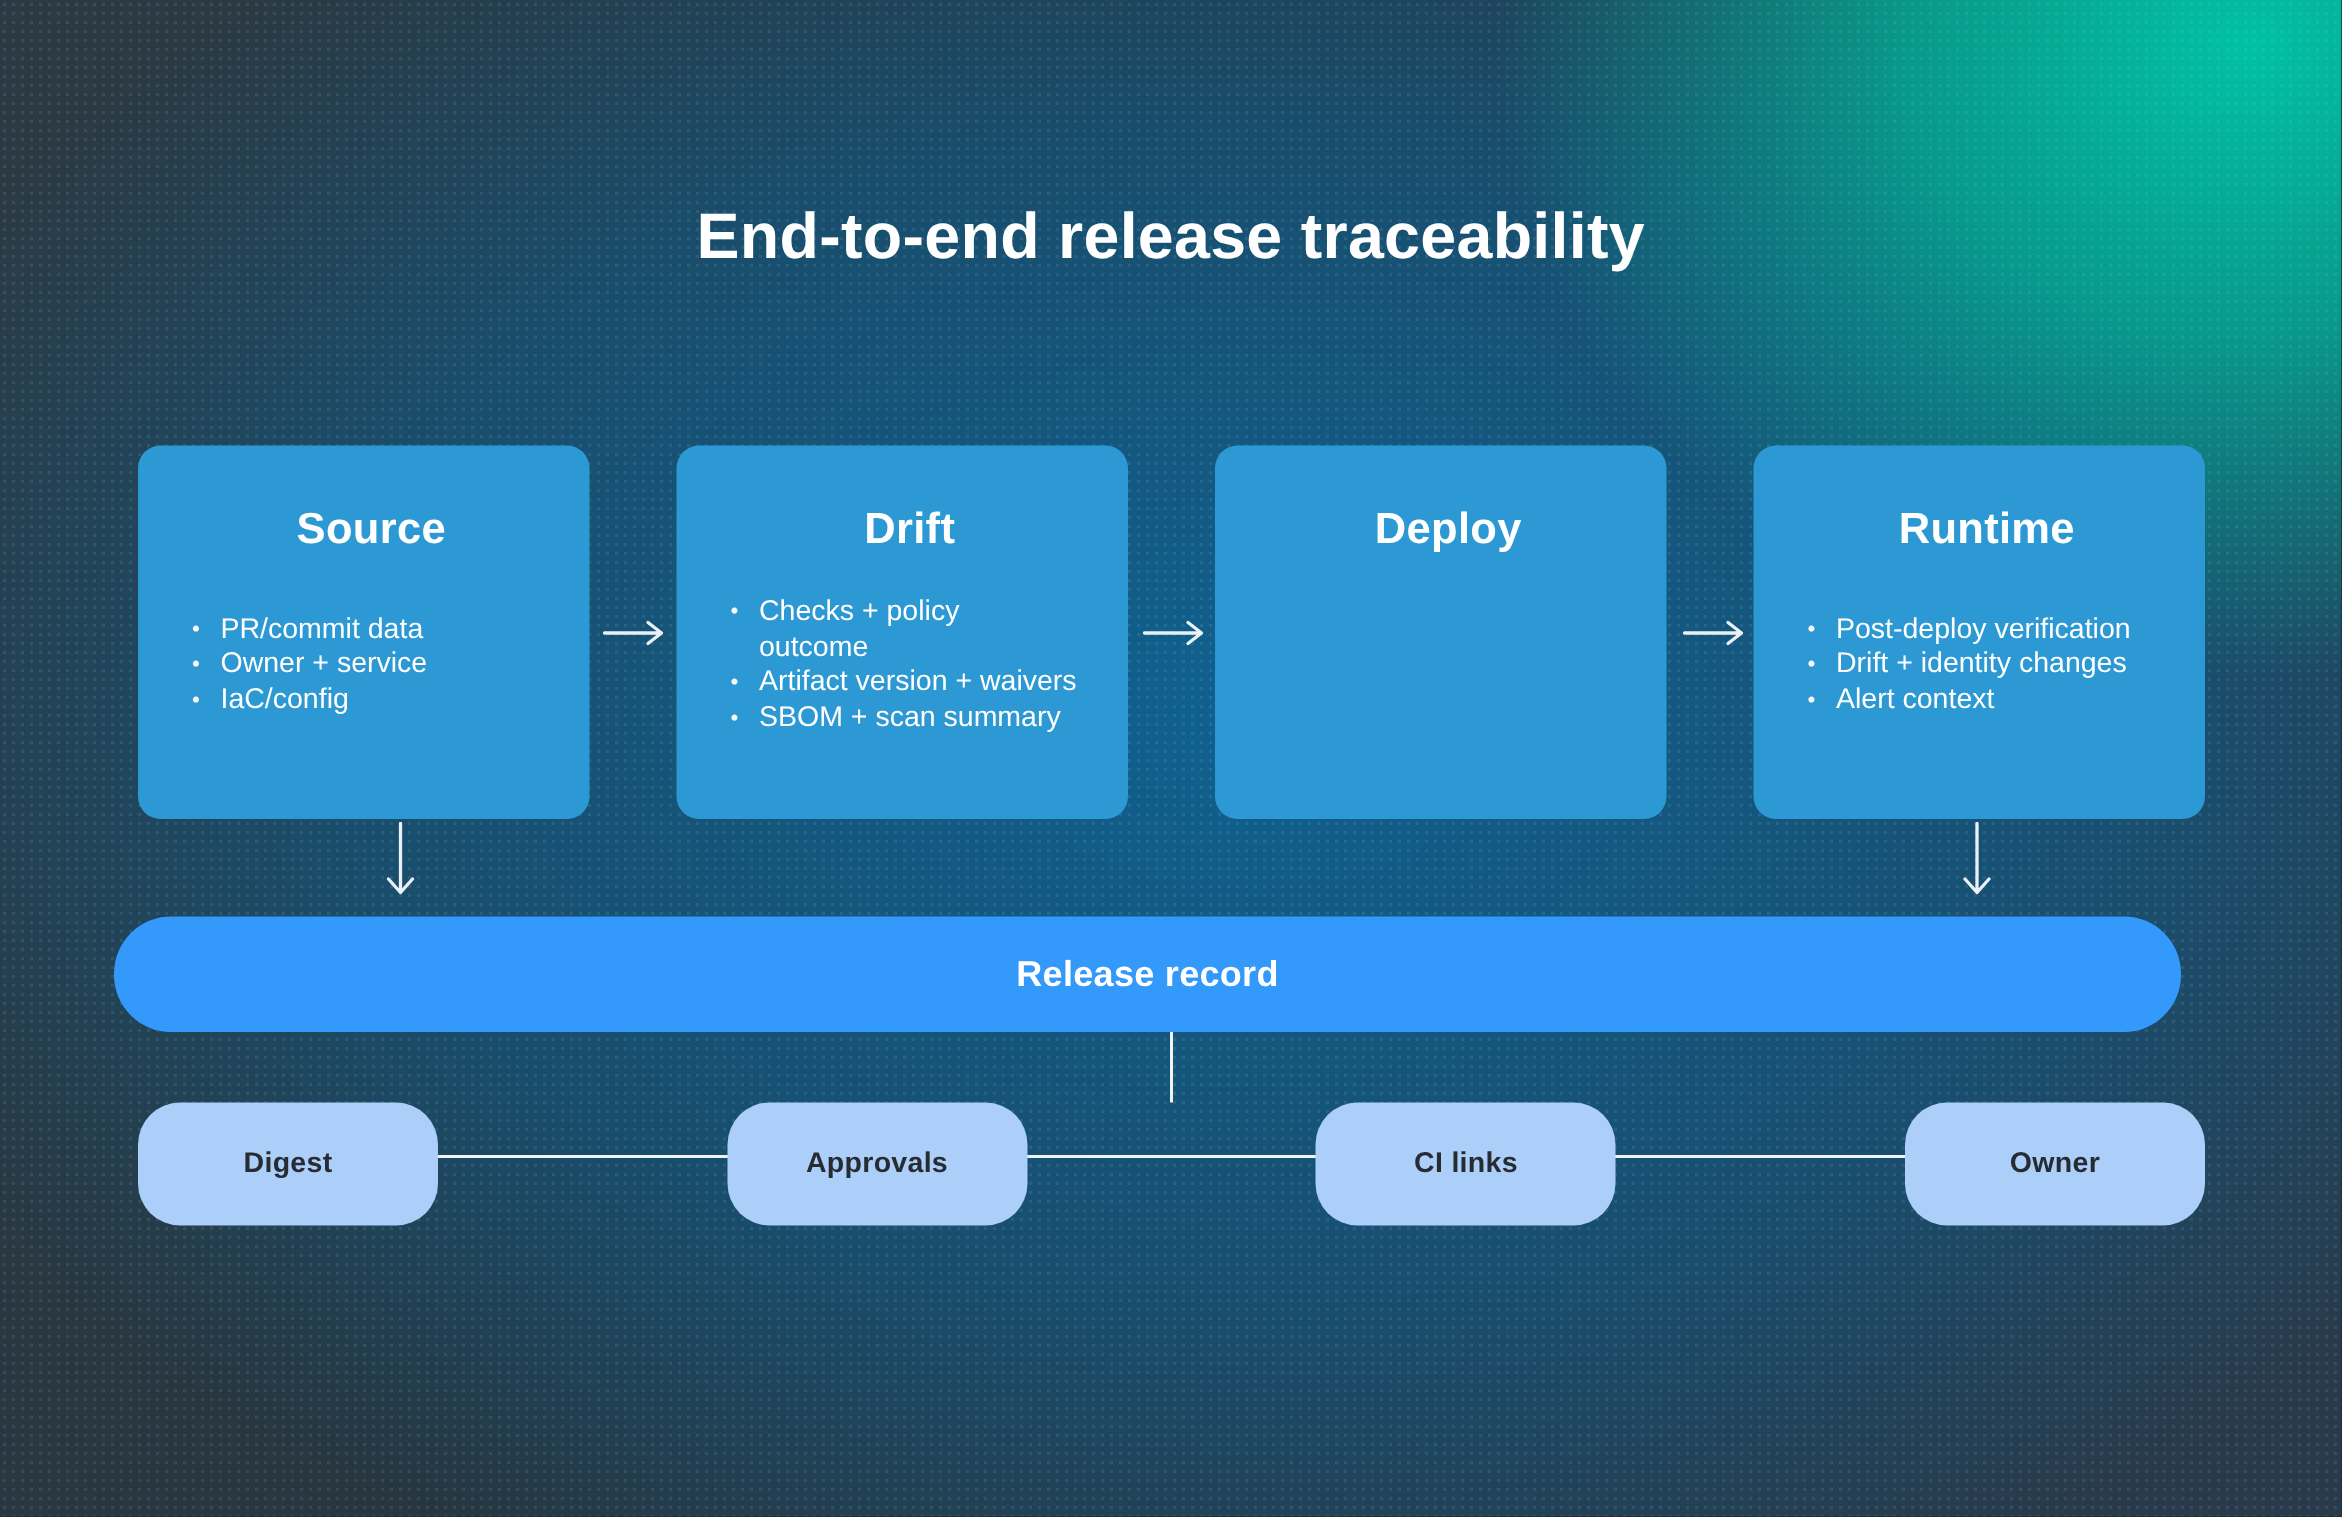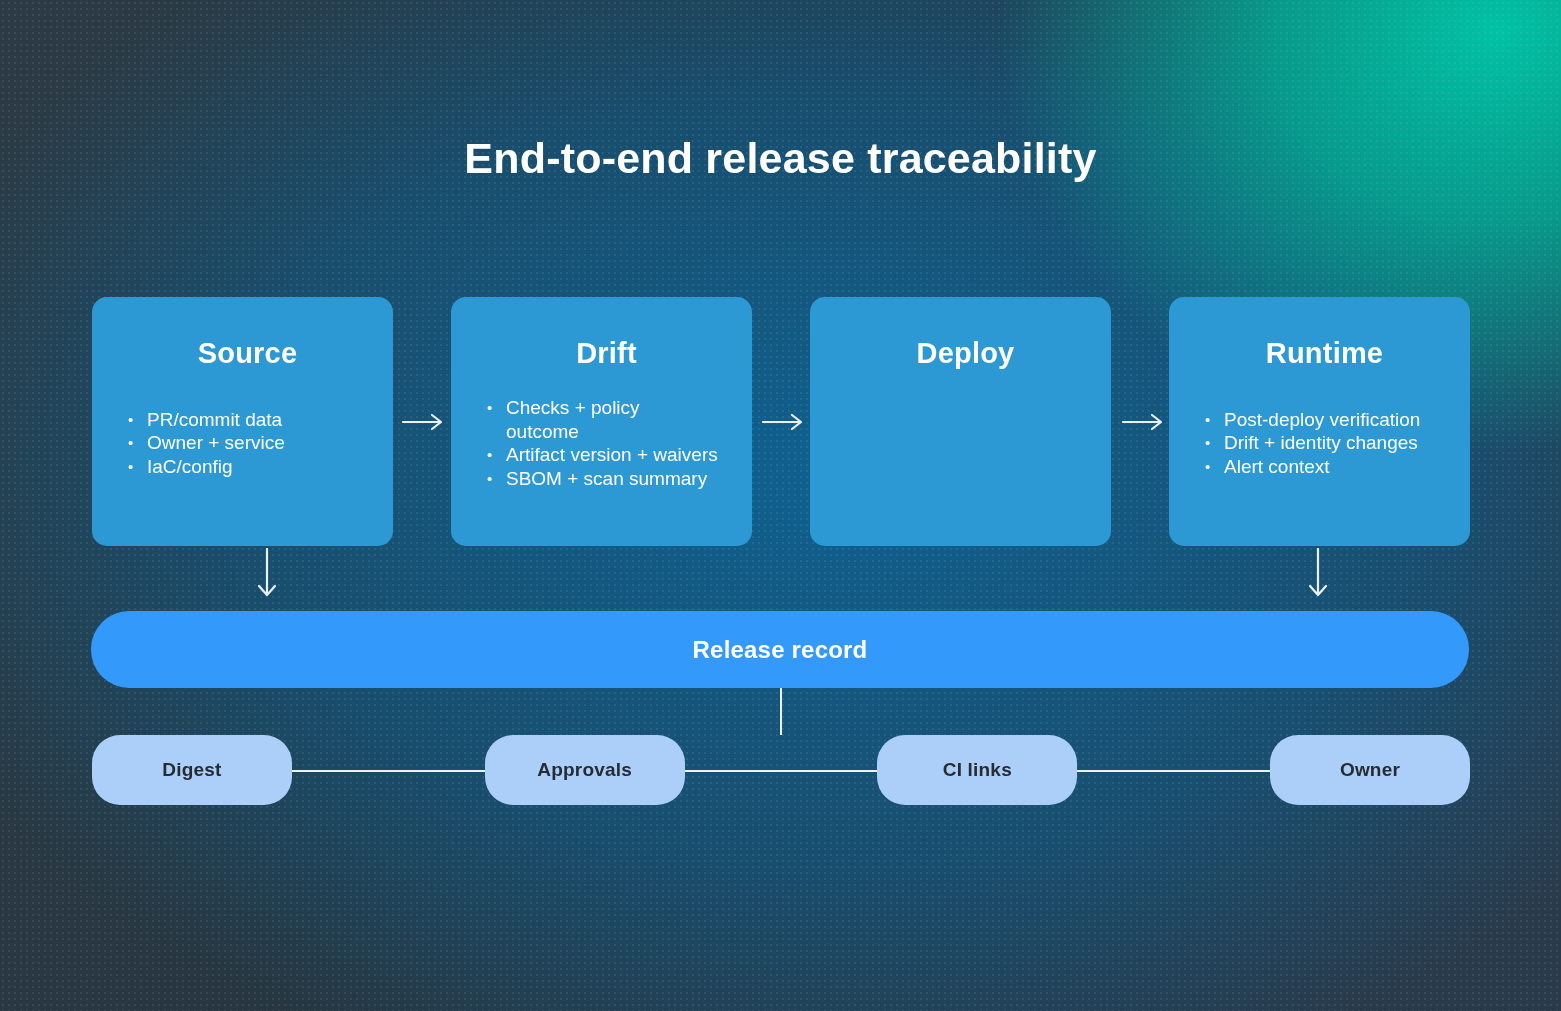--- a/index.html
+++ b/index.html
@@ -74,21 +74,21 @@
   }
   
   .stage:nth-child(2) li:first-child span { display: inline-block; max-width: 160px; vertical-align: top; }
 
   .arrow { position: absolute; z-index: 2; }
   .arrow svg { display: block; }
   .arrow-stroke { stroke: #e9f1f7; stroke-width: 2.2; fill: none; stroke-linecap: round; stroke-linejoin: round; }
 
   .release-bar {
     position: absolute; z-index: 2;
-    left: 91px; top: 611px;
+    left: 76px; top: 611px;
     width: 1378px; height: 77px;
     background: #3399fa;
     border-radius: 38px;
     display: flex; align-items: center; justify-content: center;
     color: #ffffff;
     font-size: 24px;
     font-weight: bold;
     letter-spacing: 0.2px;
   }
 
@@ -105,21 +105,21 @@
     background: #edf3f8;
   }
 
   .chips {
     position: absolute; z-index: 2;
     left: 92px; top: 735px;
     width: 1378px;
     display: flex; justify-content: space-between;
   }
   .chip {
-    width: 200px; height: 70px;
+    width: 200px; height: 82px;
     background: #abcff9;
     border-radius: 28px;
     display: flex; align-items: center; justify-content: center;
     color: #272c33;
     font-size: 19px;
     font-weight: bold;
     letter-spacing: 0.2px;
   }
 </style>
 </head>

